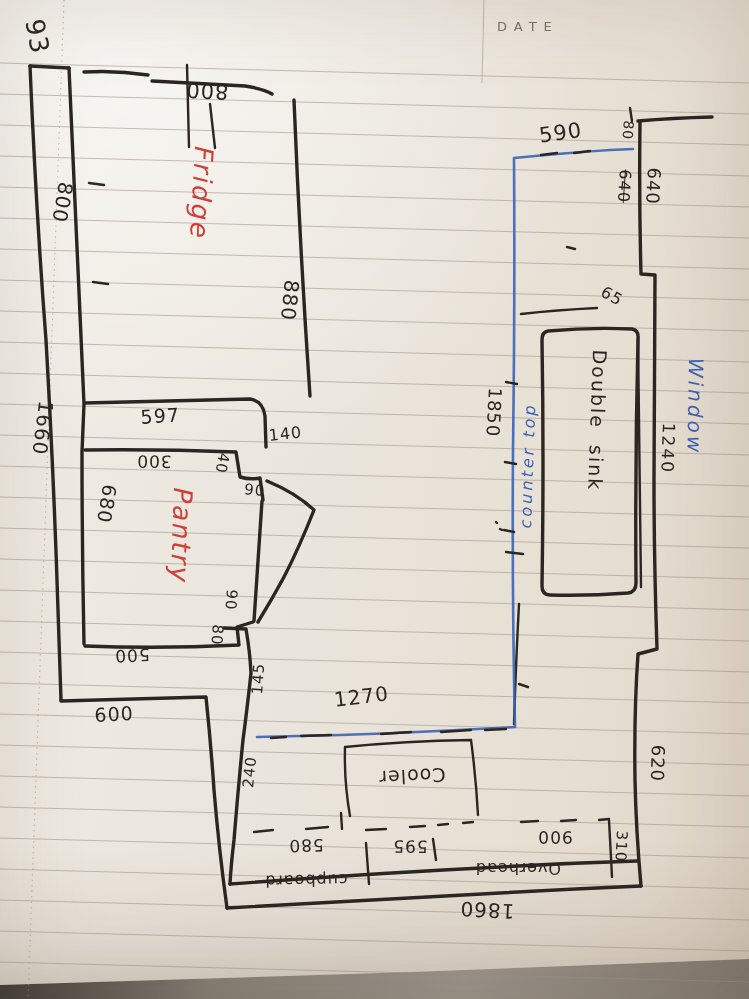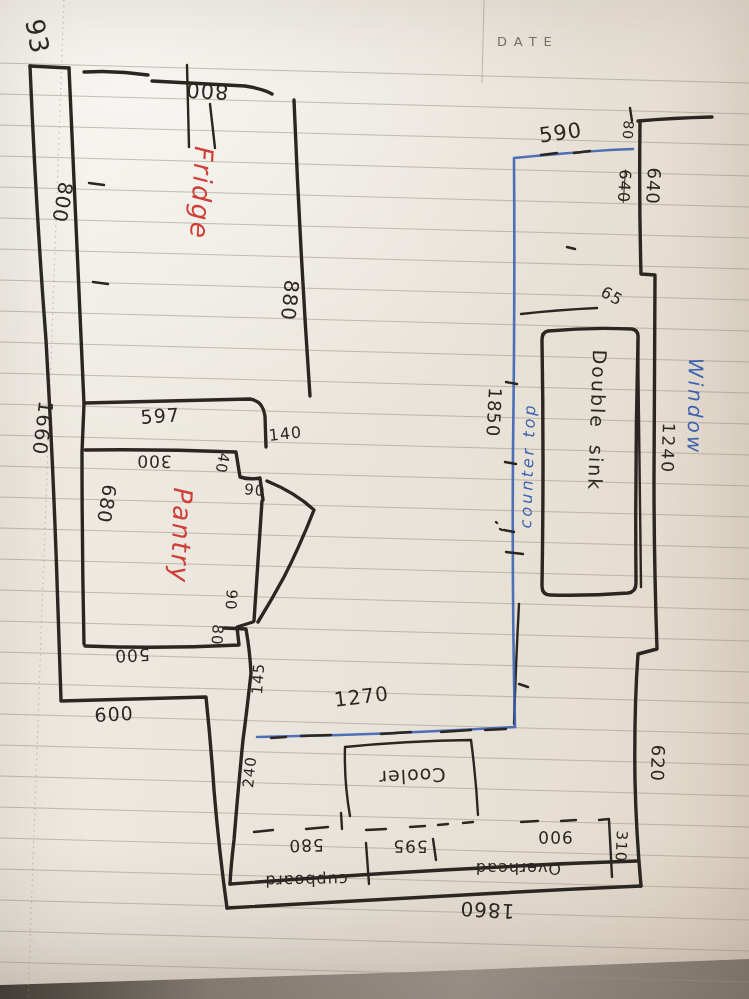--- a/index.html
+++ b/index.html
@@ -64,21 +64,21 @@
     <path class="w" d="M548 331 Q590 327 632 329 Q639 330 638 339 Q635 460 636 583 Q636 592 628 593 Q588 596 550 595 Q542 595 542 586 Q544 460 542 340 Q542 332 548 331"></path>
     <path class="t" d="M521 314 Q556 310 597 308"></path>
     <path class="t" d="M519 604 Q516 660 514 724"></path>
     <path class="t" d="M345 747 Q344 782 350 816 M345 747 Q405 741 471 740 Q476 778 478 815"></path>
     <path class="t" d="M254 832 L273 830 M306 829 L328 827 M341 813 L342 829 M366 830 L386 829 M410 827 L425 826 M438 825 L448 824 M463 823 L473 822 M521 822 L538 821 M561 821 L576 820 M599 820 L609 819"></path>
     <path class="t" d="M89 183 L104 185 M93 282 L108 284 M630 108 L632 121 M519 684 L528 687 M567 247 L575 249 M496 522 L497 523 M500 529 L502 530"></path>
     <path class="b" d="M514 158 Q565 153 610 150 L633 149 M514 158 Q515 300 513 450 Q512 600 515 727 Q430 732 340 735 L257 737"></path>
     <path class="t" d="M541 155 L557 153 M574 153 L590 151 M506 382 L517 384 M505 462 L516 464 M504 530 L514 532 M506 552 L523 554 M301 736 L331 735 M381 734 L411 732 M441 732 L471 730 M485 730 L506 729 M271 738 L286 737"></path>
   </svg>
 
-  <span class="lbl hdr" style="left:497px;top:35px;">DATE</span>
+  <span class="lbl hdr" style="left:497px;top:20px;">DATE</span>
   <span class="lbl" style="left:47px;top:17px;transform:rotate(80deg);font-size:26px;">93</span>
 
   <span class="lbl ctr" style="left:207px;top:90px;transform:translate(-50%,-50%) rotate(183deg);font-size:21px;">800</span>
   <span class="lbl" style="left:76px;top:184px;transform:rotate(100deg);font-size:20px;">800</span>
   <span class="lbl" style="left:56px;top:402px;transform:rotate(97deg);font-size:20px;">1660</span>
   <span class="lbl" style="left:302px;top:281px;transform:rotate(96deg);font-size:20px;">880</span>
   <span class="lbl red" style="left:217px;top:147px;transform:rotate(93deg);font-size:26px;">Fridge</span>
   <span class="lbl" style="left:140px;top:408px;transform:rotate(-4deg);font-size:19px;">597</span>
   <span class="lbl" style="left:268px;top:428px;transform:rotate(-6deg);font-size:16px;">140</span>
   <span class="lbl ctr" style="left:154px;top:461px;transform:translate(-50%,-50%) rotate(181deg);font-size:17px;">300</span>

